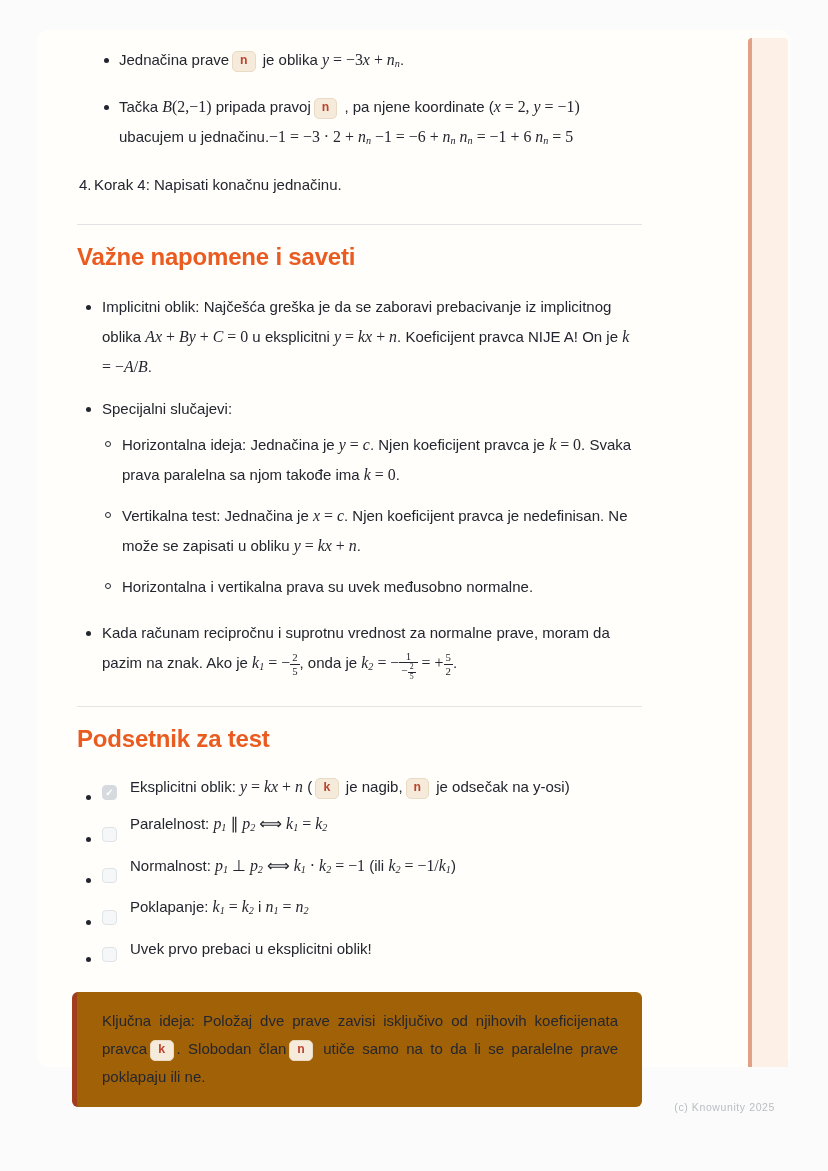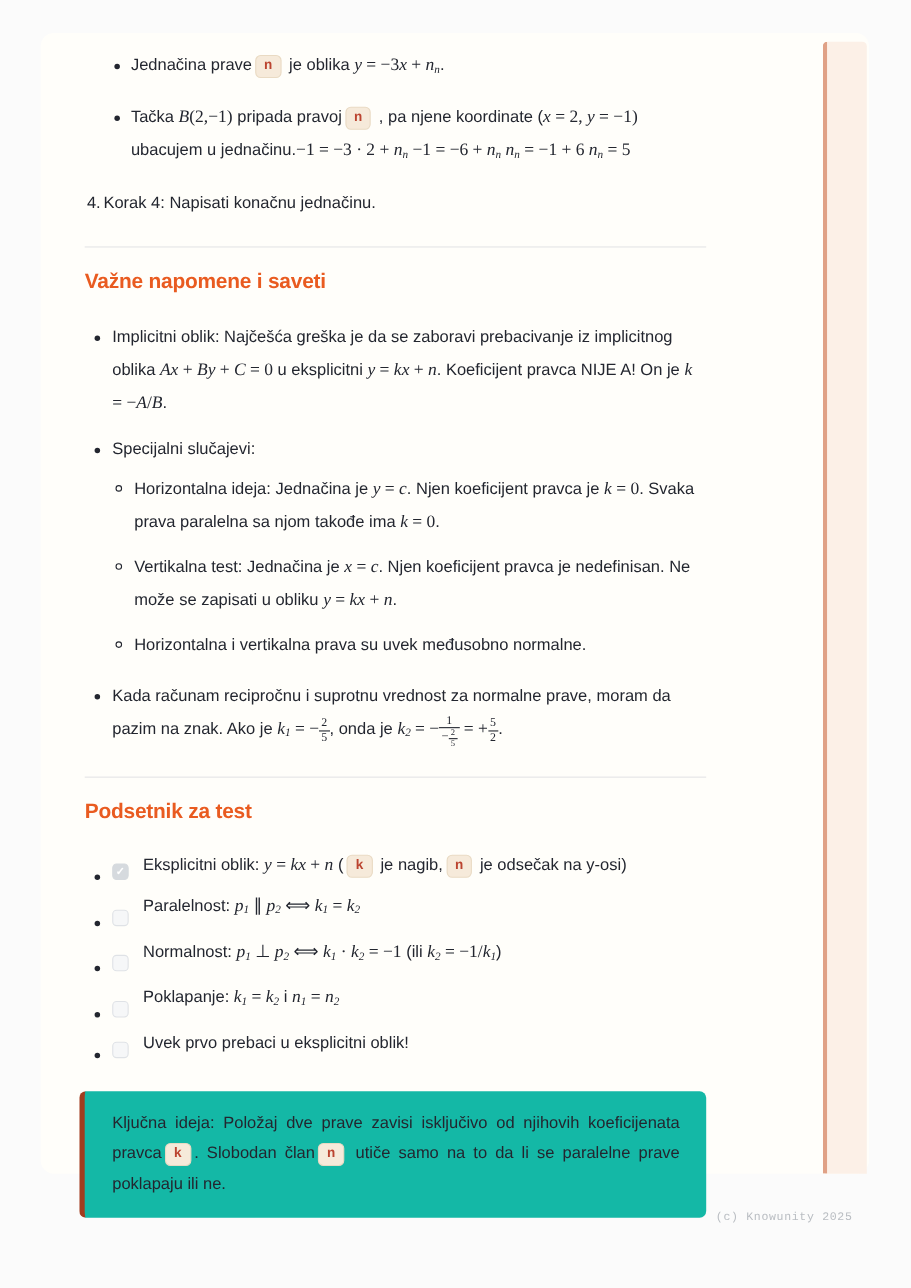--- a/index.html
+++ b/index.html
@@ -48,45 +48,45 @@
   .korak .num{position:absolute;left:2px;top:0;}
   .l1 > li{position:relative;padding-left:25px;margin-bottom:12px;}
   .l1 > li::before{content:"";position:absolute;left:9px;top:13px;width:5px;height:5px;
                    border-radius:50%;background:#23262f;}
   .lc{margin-top:6px;}
   .lc > li{position:relative;padding-left:20px;margin-bottom:11px;}
   .lc > li::before{content:"";position:absolute;left:3px;top:11px;width:4px;height:4px;
                    border-radius:50%;border:1.4px solid #23262f;background:transparent;}
   .lc > li:last-child{margin-bottom:0;}
   
-  h2{font-size:19px;line-height:28px;margin:18px 0 21px 0;color:#e95b20;font-weight:700;letter-spacing:-0.2px;}
+  h2{font-size:24px;line-height:28px;margin:18px 0 21px 0;color:#e95b20;font-weight:700;letter-spacing:-0.2px;}
   .divider{border:none;border-top:1px solid #e4e4e6;margin:24px 0 0 0;}
   
   .checklist{margin-top:2px;}
   .checklist > li{display:flex;align-items:flex-end;margin-bottom:11px;line-height:26px;min-height:26px;}
   .checklist .dot{width:5px;height:5px;border-radius:50%;background:#23262f;margin-left:9px;flex:0 0 auto;}
   .checklist .cb{
     width:15px;height:15px;border-radius:4px;margin-left:11px;flex:0 0 auto;
     background:#f6f7f8;border:1px solid #dfe2e6;box-sizing:border-box;
     display:flex;align-items:center;justify-content:center;
   }
   .checklist .cb.checked{background:#d6dade;border-color:#d6dade;}
   .checklist .cb.checked::after{content:"✓";color:#ffffff;font-size:10px;font-weight:700;line-height:1;}
   .checklist .txt{margin-left:13px;}
   
   .callout{
-    margin:30px 0 0 -5px;background:#14b8a6;
+    margin:30px 0 0 -5px;background:#a16207;
     border-left:5px solid #a13c1e;border-radius:6px;
     padding:15px 24px 16px 25px;
     text-align:justify;line-height:28px;
   }
   
   .footer{
     position:absolute;right:53px;top:1100px;
-    font-size:10.5px;letter-spacing:0.6px;color:#b9bdc2;line-height:14px;font-family:Liberation Mono, monospace;
+    font-size:10.5px;letter-spacing:0.6px;color:#b9bdc2;line-height:14px;
   }
 </style>
 </head>
 <body>
 
 <div class="page">
   <div class="content">
 
     <ul class="l2">
       <li>Jednačina prave<span class="badge">n</span> je oblika <span class="i">y</span><span class="m"> = −3</span><span class="i">x</span><span class="m"> + </span><span class="i">n</span><span class="sub">n</span>.</li>

